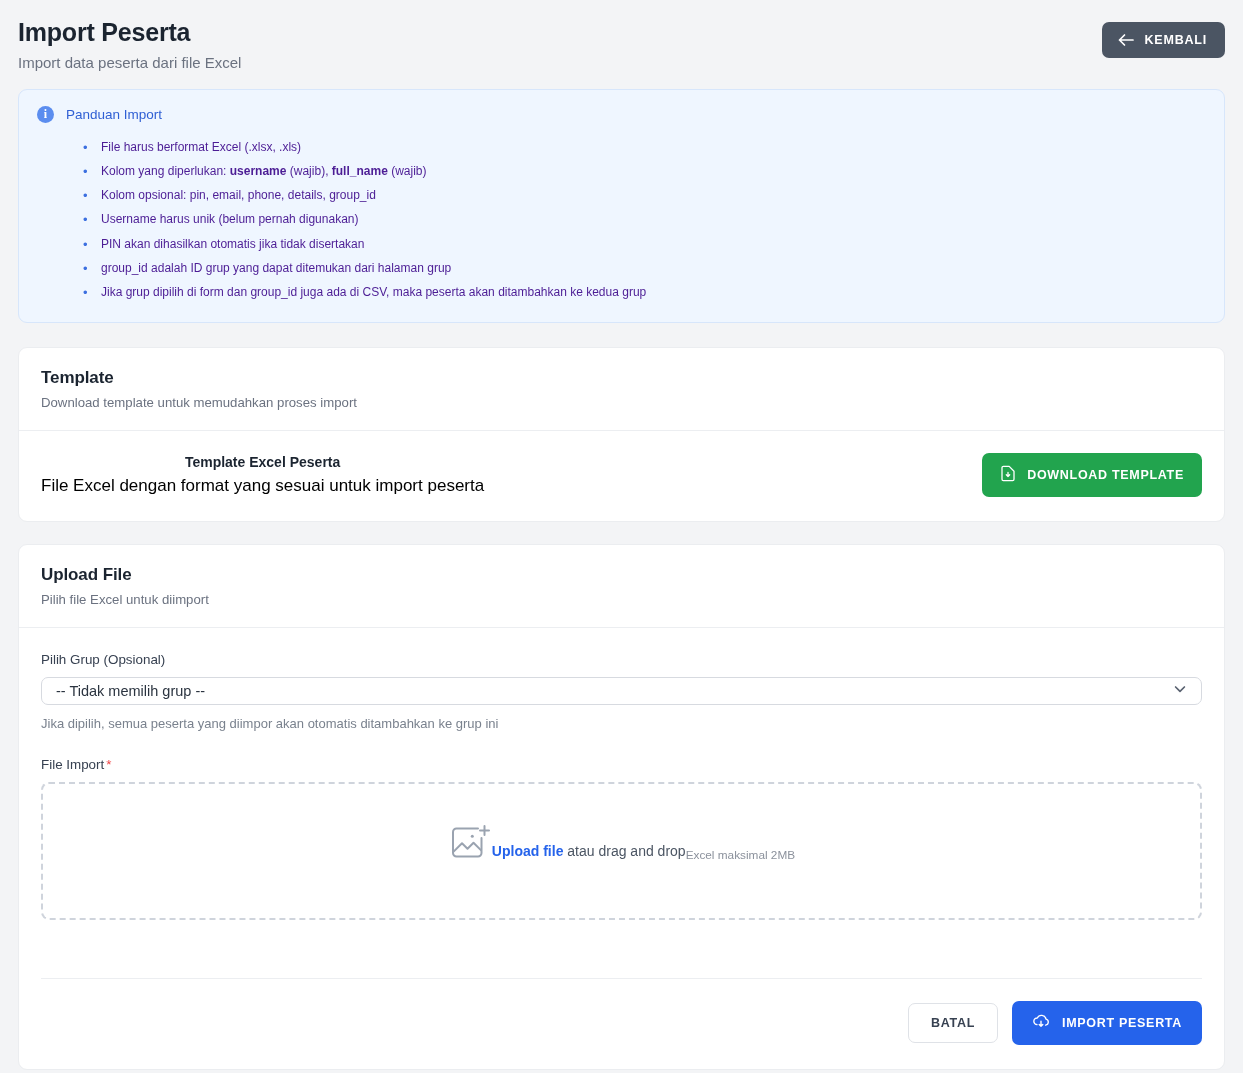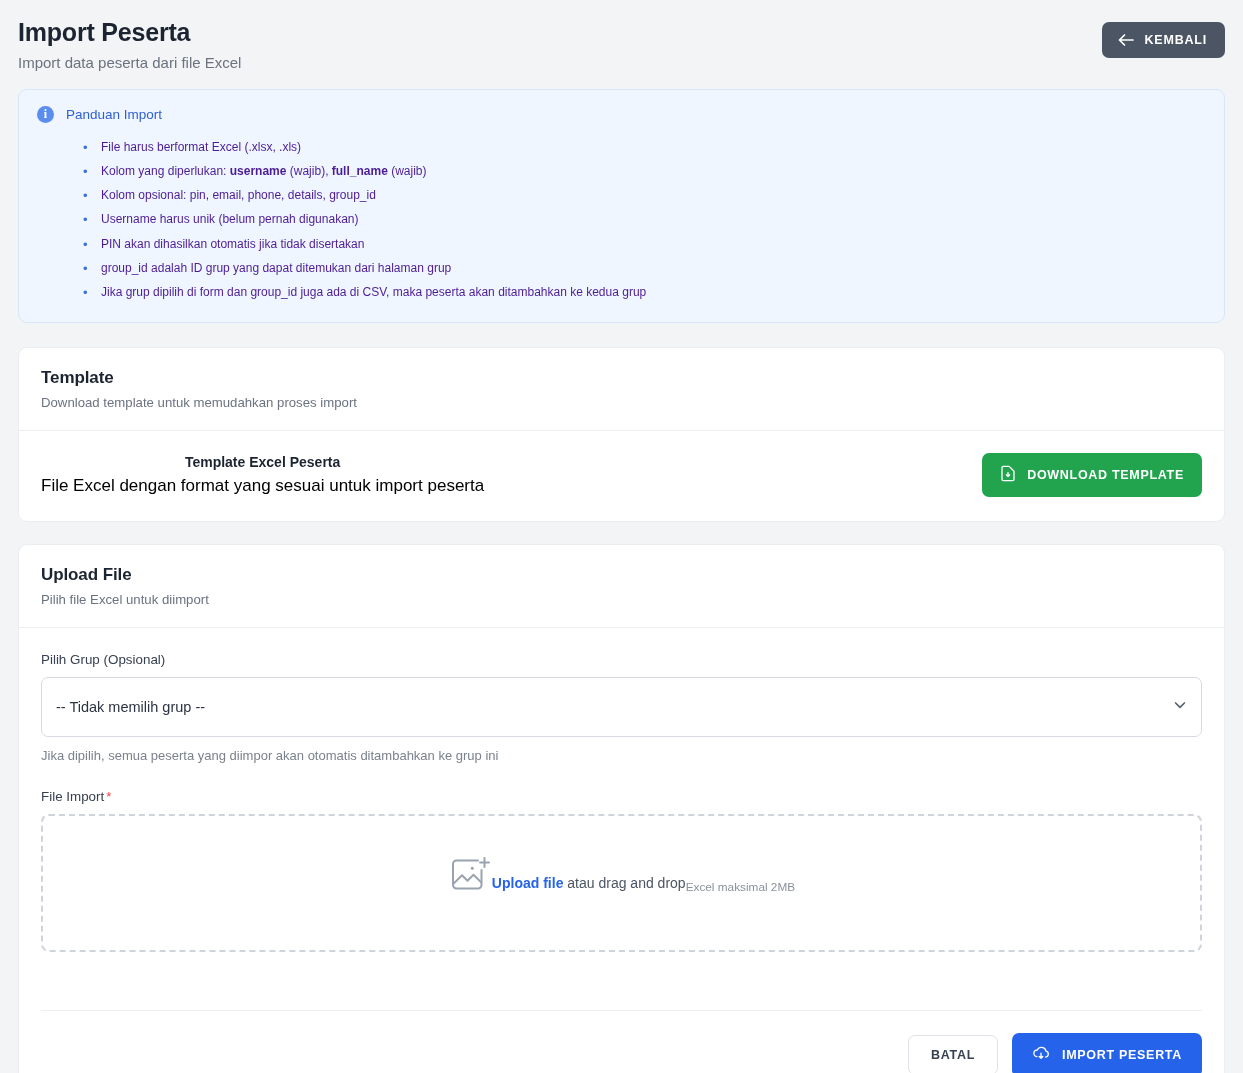--- a/index.html
+++ b/index.html
@@ -185,21 +185,21 @@
     font-size: 13.4px;
     color: #374151;
     margin-bottom: 10px;
     display: block;
   }
   .req { color: #ef4444; margin-left: 2px; }
 
   .select-wrap { position: relative; }
   .select-box {
     width: 100%;
-    height: 60px;
+    height: 28px;
     border: 1px solid #d7dae0;
     border-radius: 7px;
     background: #ffffff;
     display: flex;
     align-items: center;
     padding: 0 40px 0 14px;
     font-size: 14.5px;
     color: #2b3440;
     cursor: pointer;
   }

